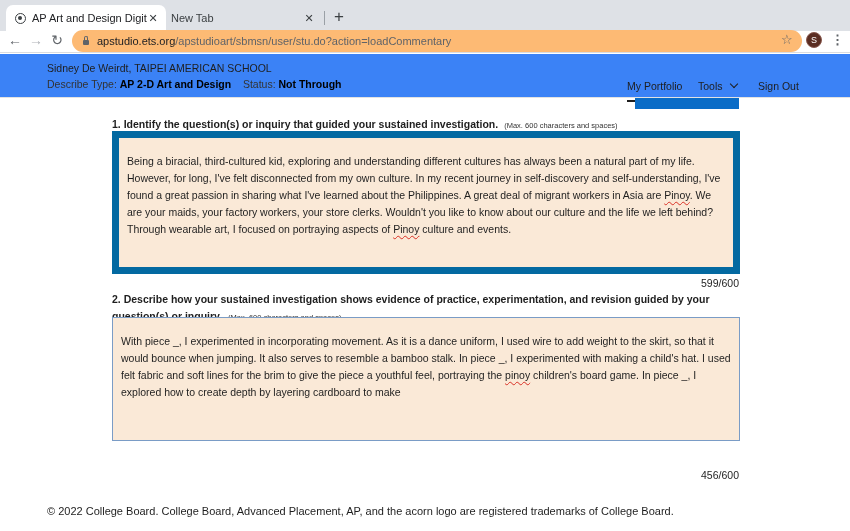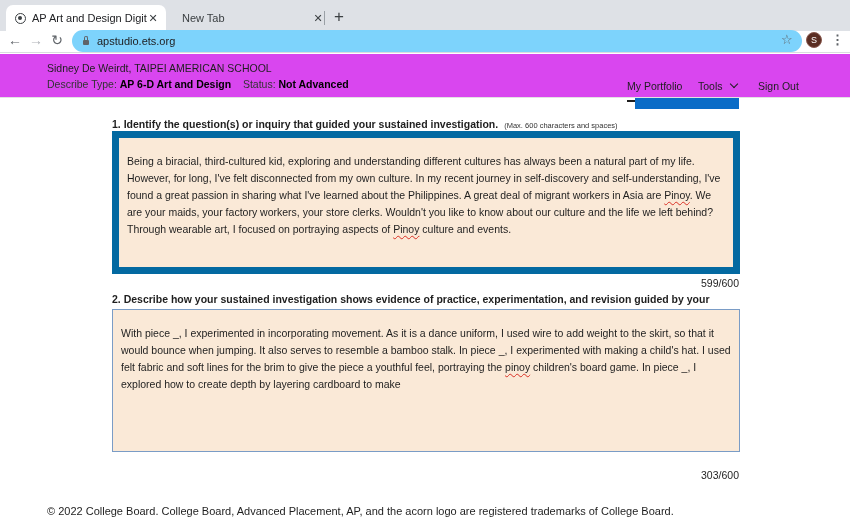--- a/index.html
+++ b/index.html
@@ -2,42 +2,42 @@
 <html><head>
 <meta charset="utf-8">
 <style>
   * { box-sizing: border-box; margin: 0; padding: 0; }
   html, body { width: 850px; height: 531px; overflow: hidden; background: #ffffff; font-family: "Liberation Sans", sans-serif; color: #202124; }
 
   
   .tabstrip { position: absolute; left: 0; top: 0; width: 850px; height: 31px; background: #dee1e6; }
   .tab { position: absolute; top: 5px; height: 26px; display: flex; align-items: center; font-size: 11px; color: #202124; }
   .tab.active { left: 6px; width: 160px; background: #ffffff; border-radius: 7px 7px 0 0; padding-left: 9px; }
-  .tab.inactive { left: 166px; width: 158px; padding-left: 16px; color: #3c4043; align-items: center; }
+  .tab.inactive { left: 166px; width: 158px; padding-left: 5px; color: #3c4043; align-items: center; }
   .tab .globe { width: 11px; height: 11px; border-radius: 50%; border: 1.5px solid #3c4043; position: relative; margin-right: 6px; flex: none; }
   .tab .globe::after { content: ""; position: absolute; left: 2px; top: 2px; width: 4px; height: 4px; background: #3c4043; border-radius: 50%; }
   .tab .title { white-space: nowrap; overflow: hidden; width: 115px; }
   .tab.inactive .title { width: 132px; }
   .tab .close { font-size: 11px; width: 12px; text-align: center; color: #3c4043; cursor: pointer; }
   .tab-sep { position: absolute; left: 324px; top: 11px; width: 1px; height: 14px; background: #9aa0a6; }
   .newtab { position: absolute; left: 331px; top: 7px; font-size: 17px; color: #3c4043; width: 16px; text-align: center; cursor: pointer; }
 
   
   .toolbar { position: absolute; left: 0; top: 31px; width: 850px; height: 22px; background: #ffffff; border-bottom: 1px solid #dadce0; }
   .navbtn { position: absolute; top: 1px; font-size: 14px; color: #5f6368; width: 16px; text-align: center; cursor: pointer; }
-  .omnibox { position: absolute; left: 72px; top: -1px; width: 730px; height: 22px; background: #7dd3fc; border-radius: 11px; display: flex; align-items: center; padding-left: 11px; font-size: 11px; color: #5f6368; }
+  .omnibox { position: absolute; left: 72px; top: -1px; width: 730px; height: 22px; background: #fdba74; border-radius: 11px; display: flex; align-items: center; padding-left: 11px; font-size: 11px; color: #5f6368; }
   .lock { width: 6px; height: 5px; background: #5f6368; border-radius: 1px; position: relative; margin-right: 8px; margin-top: 3px; }
   .lock::before { content: ""; position: absolute; left: 1px; top: -4px; width: 2px; height: 3px; border: 1px solid #5f6368; border-bottom: none; border-radius: 2px 2px 0 0; }
   .url-host { color: #202124; }
   .star { position: absolute; left: 781px; top: 1px; font-size: 13px; color: #5f6368; cursor: pointer; }
   .avatar { position: absolute; left: 806px; top: 1px; width: 16px; height: 16px; border-radius: 50%; background: #5a2d22; color: #fff; font-size: 9px; display: flex; align-items: center; justify-content: center; border: 1px solid #8a5a50; cursor: pointer; }
   .menu-dots { position: absolute; left: 831px; top: 1px; font-size: 13px; color: #5f6368; cursor: pointer; font-weight: bold; }
 
   
-  .page-header { position: absolute; left: 0; top: 54px; width: 850px; height: 44px; border-bottom: 1px solid #e2e2e2; background: #d946ef; text-decoration: underline; }
+  .page-header { position: absolute; left: 0; top: 54px; width: 850px; height: 44px; border-bottom: 1px solid #e2e2e2; background: #3b82f6; text-decoration: underline; }
   .student-name { position: absolute; left: 47px; top: 8px; font-size: 10.5px; color: #1e1e1e; }
   .portfolio-line { position: absolute; left: 47px; top: 24px; font-size: 10.5px; color: #333; white-space: nowrap; }
   .portfolio-line b { color: #000; font-weight: bold; }
   .topnav { position: absolute; top: 26px; font-size: 10.5px; color: #1e1e1e; cursor: pointer; }
   .topnav.active { border-bottom: 2px solid #1e1e1e; padding-bottom: 8px; }
   .chev { display: inline-block; width: 6px; height: 6px; border-right: 1.8px solid #1e1e1e; border-bottom: 1.8px solid #1e1e1e; transform: rotate(45deg); margin-left: 8px; position: relative; top: -3px; }
   .blue-bar { position: absolute; left: 635px; top: 98px; width: 104px; height: 11px; background: #0a6cc7; }
 
   
   .q-label { position: absolute; left: 112px; font-size: 10.5px; font-weight: bold; color: #1e1e1e; line-height: 17px; }
@@ -66,52 +66,53 @@
   <div class="newtab">+</div>
 </div>
 
 <div class="toolbar">
   <span class="navbtn" style="left:7px">←</span>
   <span class="navbtn" style="left:28px; color:#b0b3b8">→</span>
   <span class="navbtn" style="left:49px">↻</span>
   <div class="omnibox">
     <span class="lock"></span>
     <span class="url-host">apstudio.ets.org</span>
+    <span>/apstudioart/sbmsn/user/stu.do?action=loadCommentary</span>
   </div>
   <span class="star">☆</span>
   <span class="avatar">S</span>
   <span class="menu-dots">⋮</span>
 </div>
 
 <div class="page-header">
   <div class="student-name">Sidney De Weirdt, TAIPEI AMERICAN SCHOOL</div>
   <div class="portfolio-line">
     <span>Describe Type:</span>
-    <b>AP 6-D Art and Design</b>
+    <b>AP 2-D Art and Design</b>
     &nbsp;&nbsp;
     <span>Status:</span>
-    <b>Not Advanced</b>
+    <b>Not Through</b>
   </div>
   <span class="topnav active" style="left:627px">My Portfolio</span>
   <span class="topnav" style="left:698px">
     <span>Tools</span><span class="chev"></span>
   </span>
   <span class="topnav" style="left:758px">Sign Out</span>
 </div>
 <div class="blue-bar"></div>
 
 <div class="q-label" style="top:116px; width:640px">
   <span>1. Identify the question(s) or inquiry that guided your sustained investigation.</span><span class="max">(Max. 600 characters and spaces)</span>
 </div>
 <div class="answer-box" style="top:131px; height:143px">
   <span>Being a biracial, third-cultured kid, exploring and understanding different cultures has always been a natural part of my life. However, for long, I've felt disconnected from my own culture. In my recent journey in self-discovery and self-understanding, I've found a great passion in sharing what I've learned about the Philippines. A great deal of migrant workers in Asia are </span><span class="spell">Pinoy</span><span>. We are your maids, your factory workers, your store clerks. Wouldn't you like to know about our culture and the life we left behind? Through wearable art, I focused on portraying aspects of </span><span class="spell">Pinoy</span><span> culture and events.</span>
 </div>
 <div class="counter" style="top:277px">599/600</div>
 
 <div class="q-label" style="top:291px; width:636px">
   <span>2. Describe how your sustained investigation shows evidence of practice, experimentation, and revision guided by your question(s) or inquiry.</span><span class="max">(Max. 600 characters and spaces)</span>
 </div>
-<div class="answer-box focused" style="top:309px; height:143px">
+<div class="answer-box focused" style="top:317px; height:124px">
   <span>With piece _, I experimented in incorporating movement. As it is a dance uniform, I used wire to add weight to the skirt, so that it would bounce when jumping. It also serves to resemble a bamboo stalk. In piece _, I experimented with making a child's hat. I used felt fabric and soft lines for the brim to give the piece a youthful feel, portraying the </span><span class="spell">pinoy</span><span> children's board game. In piece _, I explored how to create depth by layering cardboard to make</span>
 </div>
-<div class="counter" style="top:469px">303/600</div>
+<div class="counter" style="top:469px">456/600</div>
 
 <div class="footer">© 2022 College Board. College Board, Advanced Placement, AP, and the acorn logo are registered trademarks of College Board.</div>
 
 </body></html>

